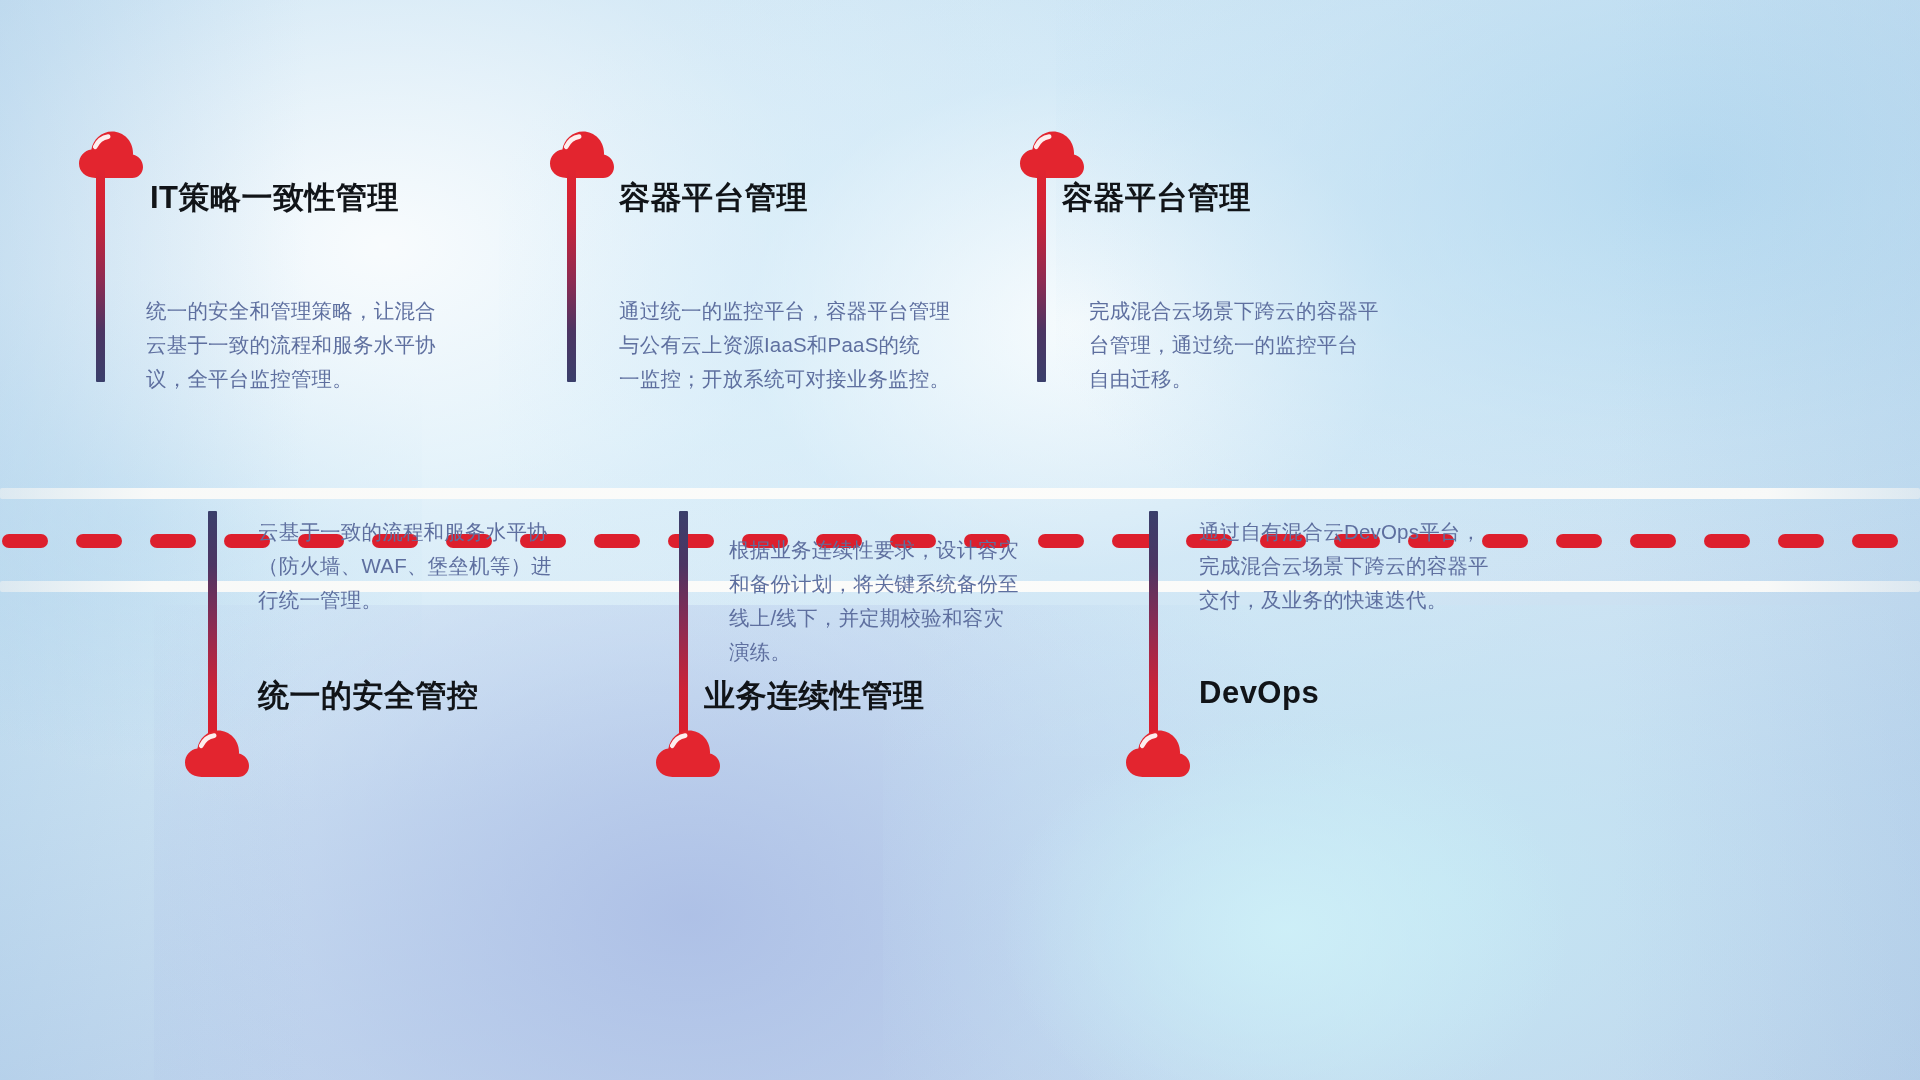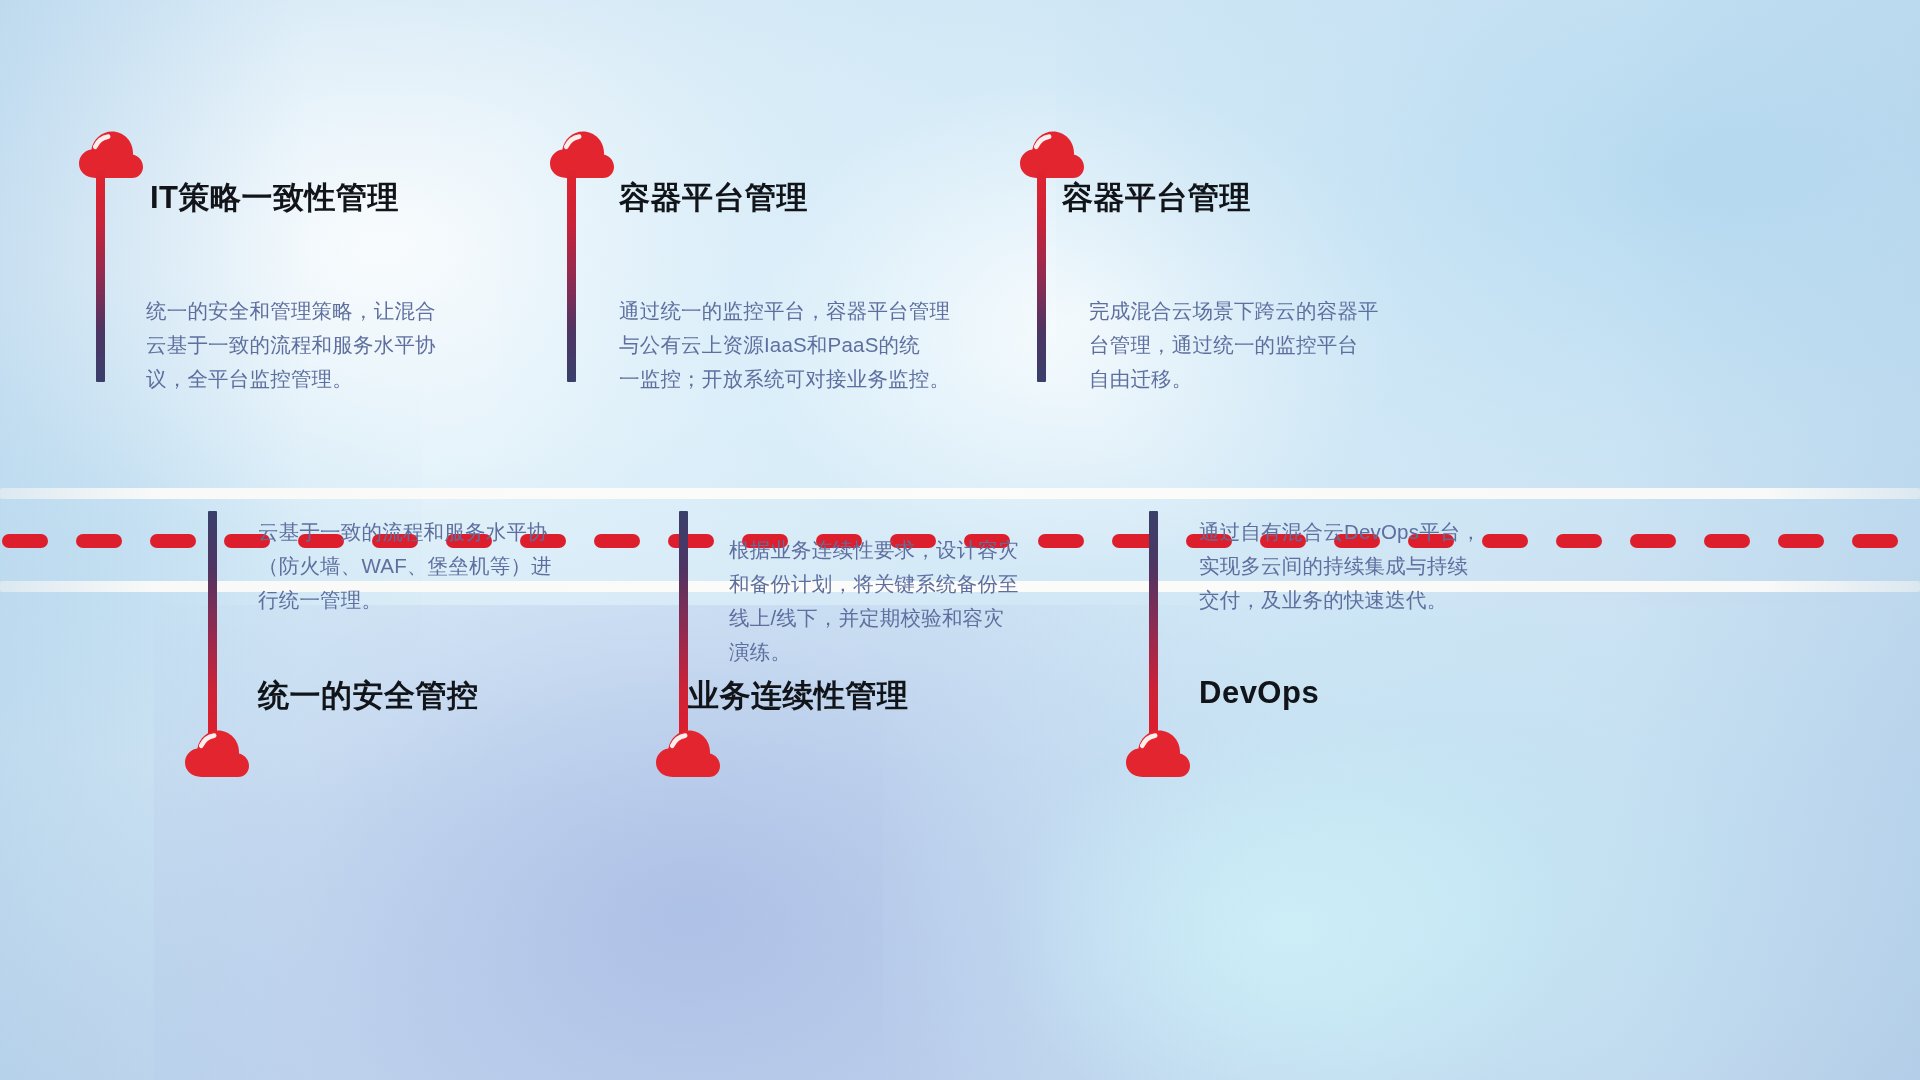--- a/index.html
+++ b/index.html
@@ -205,33 +205,33 @@
     </svg>
   </div>
 </div>
 
 <div class="col">
   <div class="stem stem-bottom" style="left:679px; top:511px; height:225px;"></div>
   <div class="para" style="left:729px; top:533px; width:400px;">根据业务连续性要求，设计容灾
 和备份计划，将关键系统备份至
 线上/线下，并定期校验和容灾
 演练。</div>
-  <div class="heading" style="left:688px; top:675px;text-align:right;">业务连续性管理</div>
+  <div class="heading" style="left:704px; top:675px;text-align:right;">业务连续性管理</div>
   <div class="cloud" style="left:655px; top:728px;">
     <svg viewBox="0 0 66 50" xmlns="http://www.w3.org/2000/svg">
       <path d="M17.5 49 C7.6 49 1 42.6 1 34.6 C1 27.4 6.3 21.5 13.4 20.5 C15.1 10.3 23.6 2.5 34 2.5 C45.6 2.5 55 12 55 23.8 C55 24.4 55 25 54.9 25.6 C60.9 26.9 65 32.1 65 38 C65 44.1 60.2 49 54.2 49 Z" fill="#e3252f"></path>
       <path d="M17.2 17.8 C19.8 12.2 24.6 8.4 30.2 7.6" stroke="#ffffff" stroke-width="4.6" stroke-linecap="round" fill="none" opacity="0.92"></path>
     </svg>
   </div>
 </div>
 
 <div class="col">
   <div class="stem stem-bottom" style="left:1149px; top:511px; height:225px;"></div>
   <div class="para" style="left:1199px; top:515px; width:380px;">通过自有混合云DevOps平台，
-实现多云间的持续集成与持续
+完成混合云场景下跨云的容器平
 交付，及业务的快速迭代。</div>
   <div class="heading" style="left:1199px; top:675px;">DevOps</div>
   <div class="cloud" style="left:1125px; top:728px;">
     <svg viewBox="0 0 66 50" xmlns="http://www.w3.org/2000/svg">
       <path d="M17.5 49 C7.6 49 1 42.6 1 34.6 C1 27.4 6.3 21.5 13.4 20.5 C15.1 10.3 23.6 2.5 34 2.5 C45.6 2.5 55 12 55 23.8 C55 24.4 55 25 54.9 25.6 C60.9 26.9 65 32.1 65 38 C65 44.1 60.2 49 54.2 49 Z" fill="#e3252f"></path>
       <path d="M17.2 17.8 C19.8 12.2 24.6 8.4 30.2 7.6" stroke="#ffffff" stroke-width="4.6" stroke-linecap="round" fill="none" opacity="0.92"></path>
     </svg>
   </div>
 </div>
 

